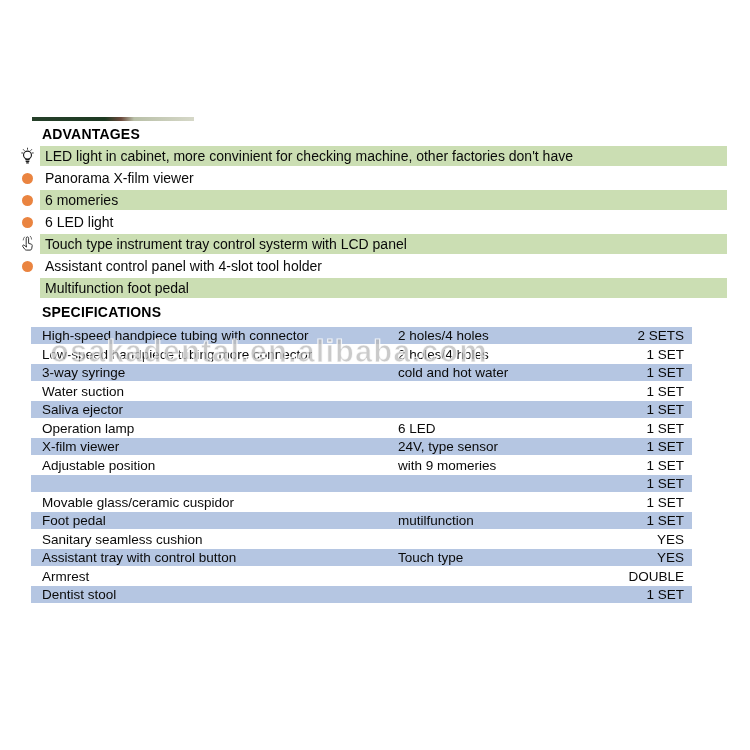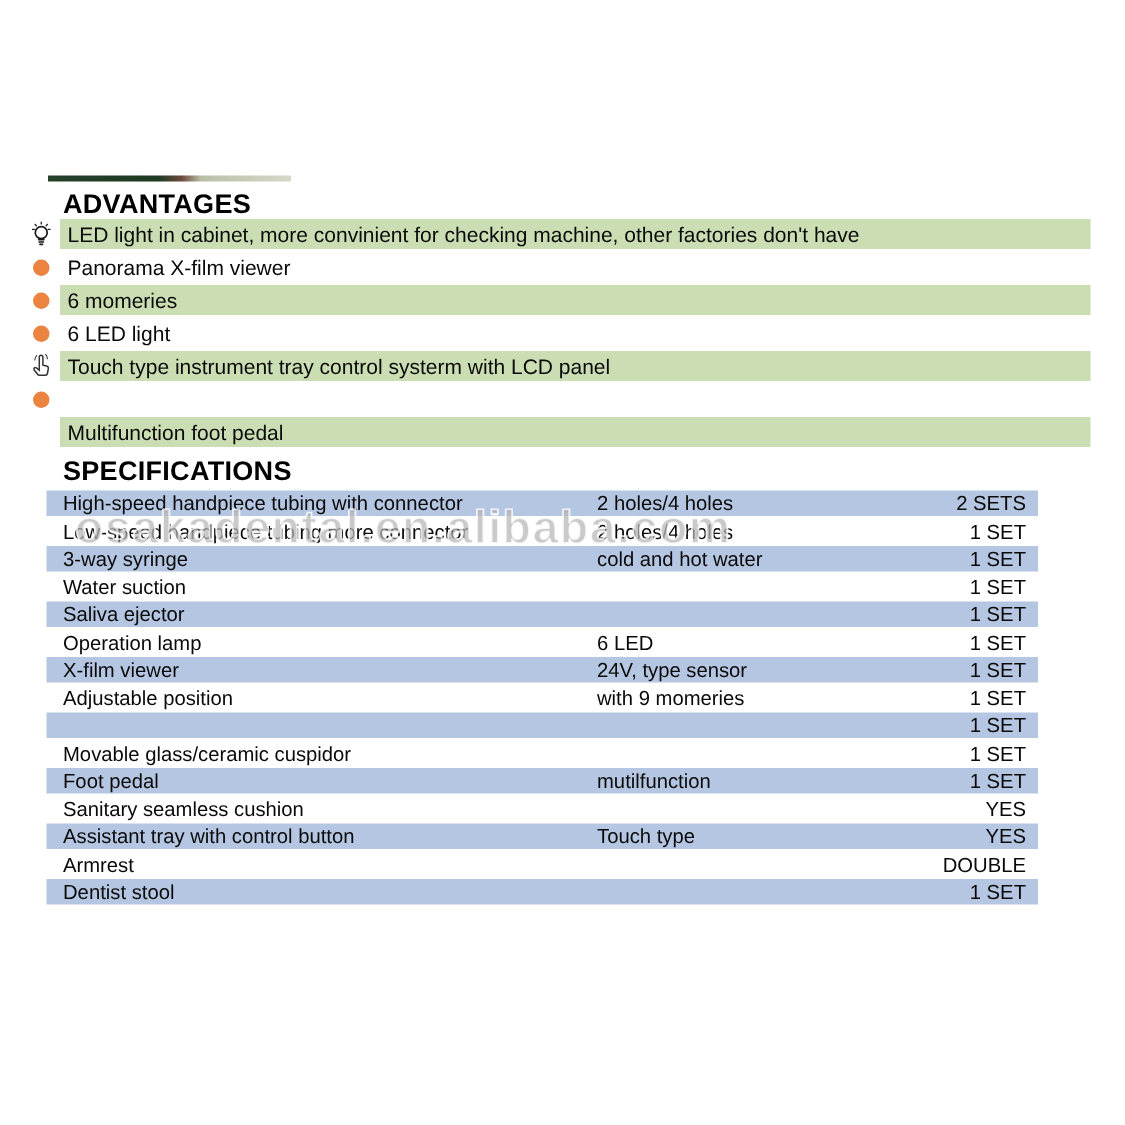--- a/index.html
+++ b/index.html
@@ -11,21 +11,21 @@
   html,body{margin:0;padding:0;}
   body{
     width:750px;height:750px;background:#ffffff;position:relative;overflow:hidden;
     font-family:"Liberation Sans", sans-serif;color:var(--ink);
   }
   .topline{
     position:absolute;left:32px;top:117px;width:162px;height:4px;
     background:linear-gradient(90deg,#26402a 0%,#1d3a22 45%,#6b4a3c 55%,#b9c0a8 63%,#d6d8c8 100%);
   }
   .section-heading{
-    position:absolute;left:42px;font-size:18px;font-weight:bold;letter-spacing:.2px;color:#000;
+    position:absolute;left:42px;font-size:14px;font-weight:bold;letter-spacing:.2px;color:#000;
   }
   #adv-heading{top:126px;}
   #spec-heading{top:304px;}
 
   
   #advantages-list{position:absolute;left:0;top:146px;width:750px;}
   .adv-row{position:relative;height:20px;margin-bottom:2px;}
   .adv-row .row-bg{position:absolute;left:40px;width:687px;top:0;bottom:0;background:transparent;}
   .adv-row.highlight .row-bg{background:var(--green);}
   .adv-row .icon-slot{
@@ -110,20 +110,21 @@
           </g>
         </svg>
       </span>
       <span class="adv-text">Touch type instrument tray control systerm with LCD panel</span>
     </div>
     <div class="adv-row">
       <div class="row-bg"></div>
       <span class="icon-slot">
         <span class="bullet"></span>
       </span>
+      <span class="adv-text">Assistant control panel with 4-slot tool holder</span>
     </div>
     <div class="adv-row highlight">
       <div class="row-bg"></div>
       <span class="icon-slot"></span>
       <span class="adv-text">Multifunction foot pedal</span>
     </div>
   </div>
 
 <div id="spec-heading" class="section-heading">SPECIFICATIONS</div>
 <div id="spec-table">

